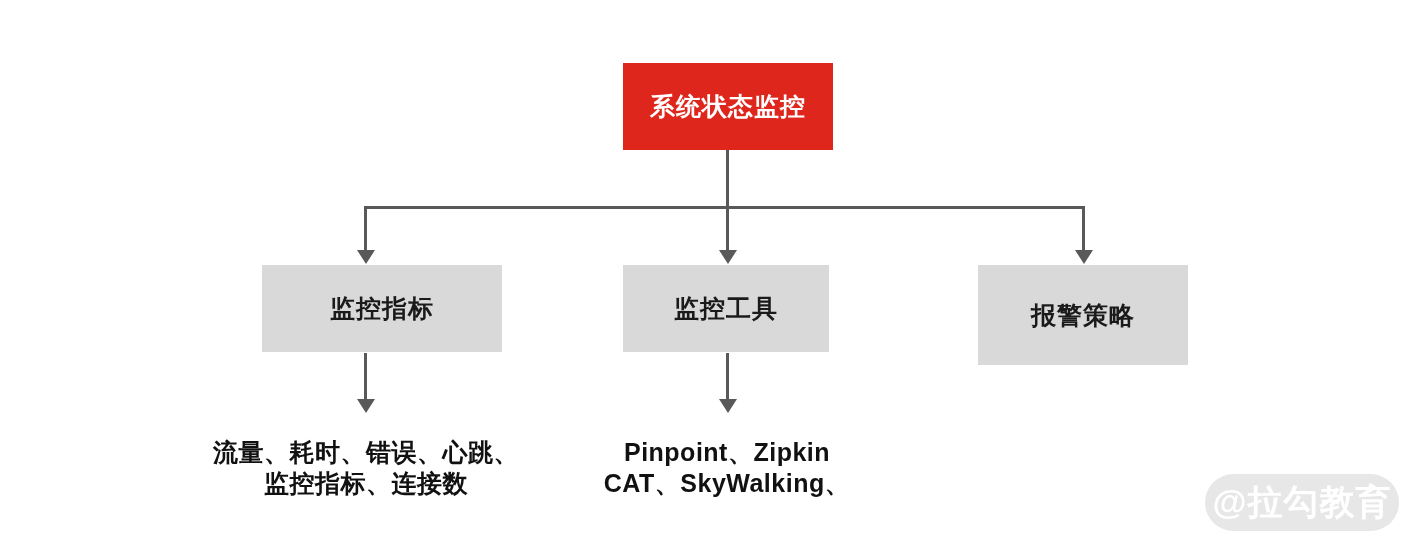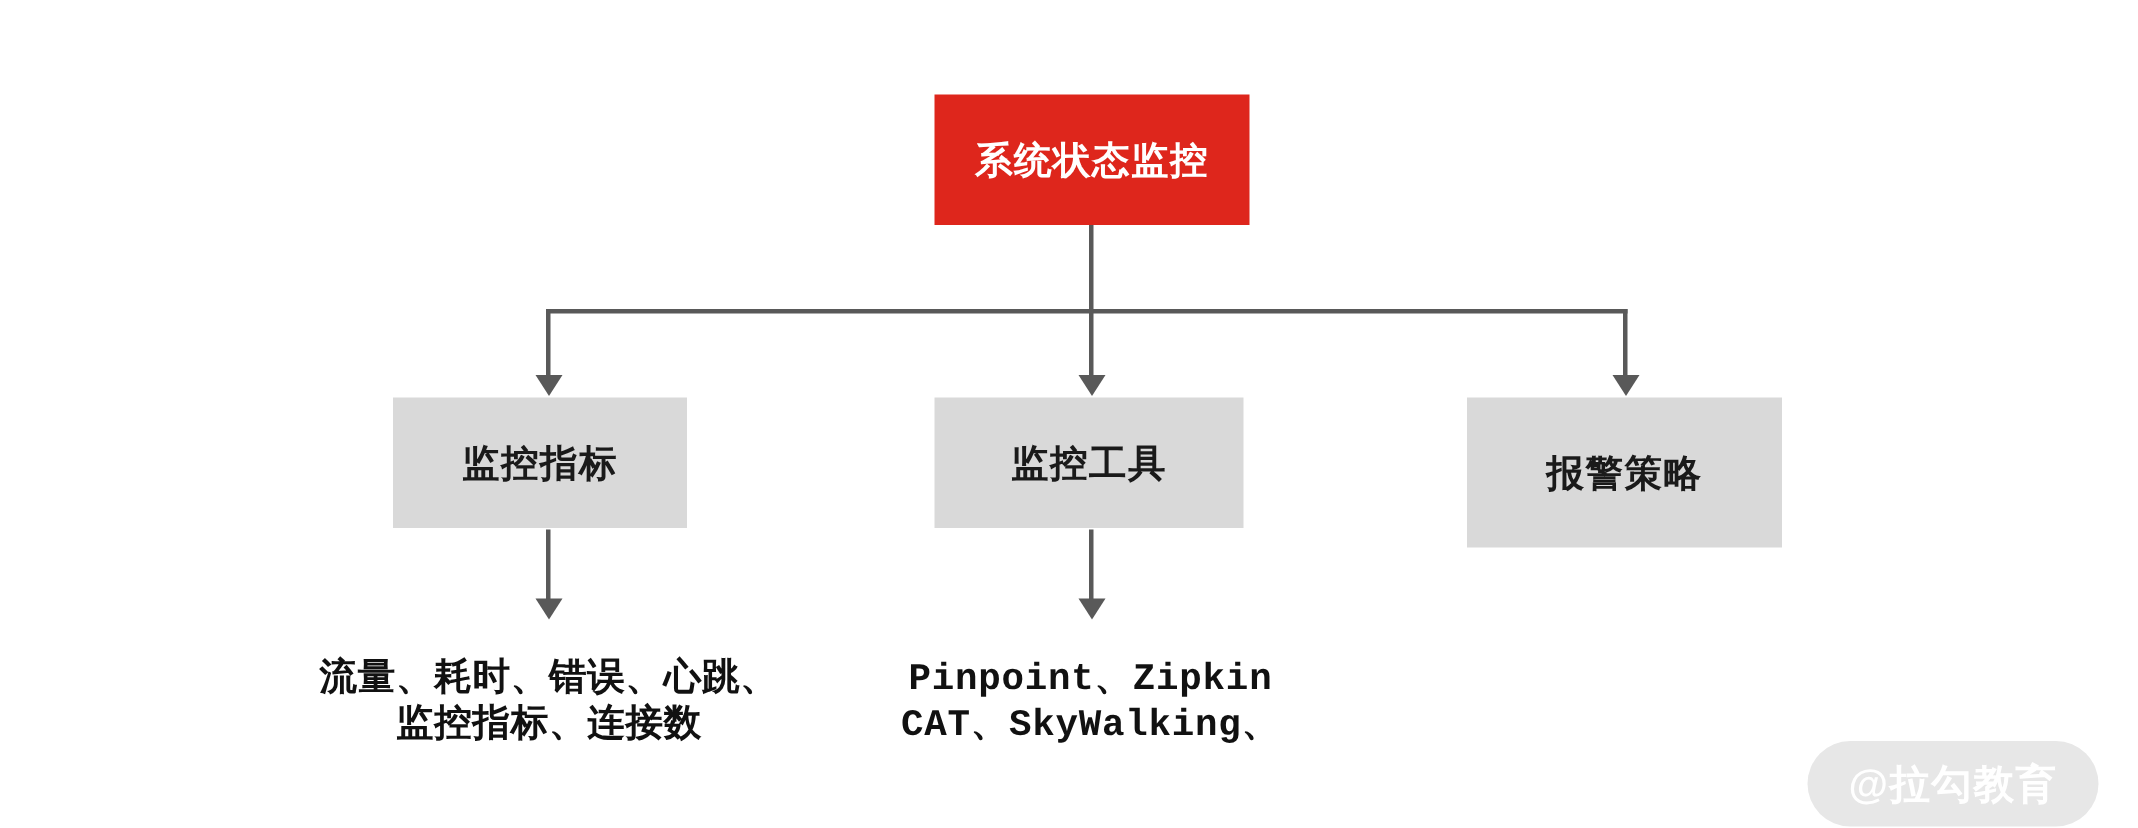--- a/index.html
+++ b/index.html
@@ -36,21 +36,21 @@
   .node.root {
     background: var(--root-bg);
     color: var(--root-text);
     left: 623px; top: 63px;
     width: 210px; height: 87px; justify-content: center;
   }
   .node.child {
     background: var(--child-bg);
     color: var(--child-text);
   }
-  .node.child.c1 { left: 262px; top: 265px; width: 196px; height: 87px; }
+  .node.child.c1 { left: 262px; top: 265px; width: 240px; height: 87px; }
   .node.child.c2 { left: 623px; top: 265px; width: 206px; height: 87px; }
   .node.child.c3 { left: 978px; top: 265px; width: 210px; height: 100px; }
 
   .line {
     position: absolute;
     background: var(--connector);
   }
   .arrowhead {
     position: absolute;
     width: 0; height: 0;
@@ -61,39 +61,37 @@
 
   .leaf {
     position: absolute;
     width: 400px;
     text-align: center;
     font-size: 25px;
     font-weight: 700;
     color: #111111;
     line-height: 31px;
     letter-spacing: 0.5px;
-    font-family: Liberation Mono, monospace;
   }
   .leaf.l1 { left: 166px; top: 437px; }
   .leaf.l2 { left: 527px; top: 437px; }
 
   .watermark {
     position: absolute;
     left: 1205px; top: 474px;
     width: 194px; height: 57px;
     background: var(--watermark-bg);
     border-radius: 28.5px;
     display: flex;
     align-items: center;
     justify-content: center;
     color: var(--watermark-text);
-    font-size: 27px;
+    font-size: 35px;
     font-weight: 700;
     letter-spacing: 1px;
-    margin-top: 20px;
   }
 </style>
 </head>
 <body>
 
 <div class="canvas">
 
   <div class="node root">
     <span>系统状态监控</span>
   </div>

